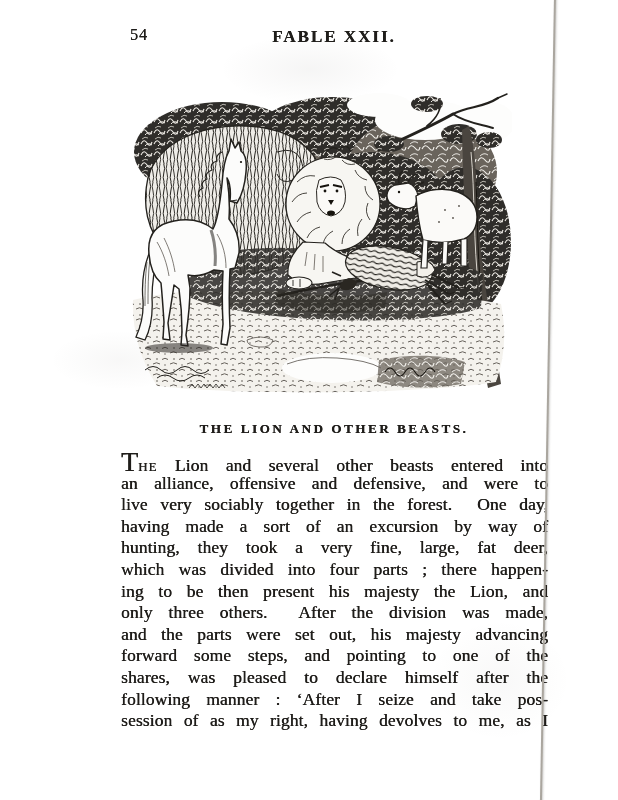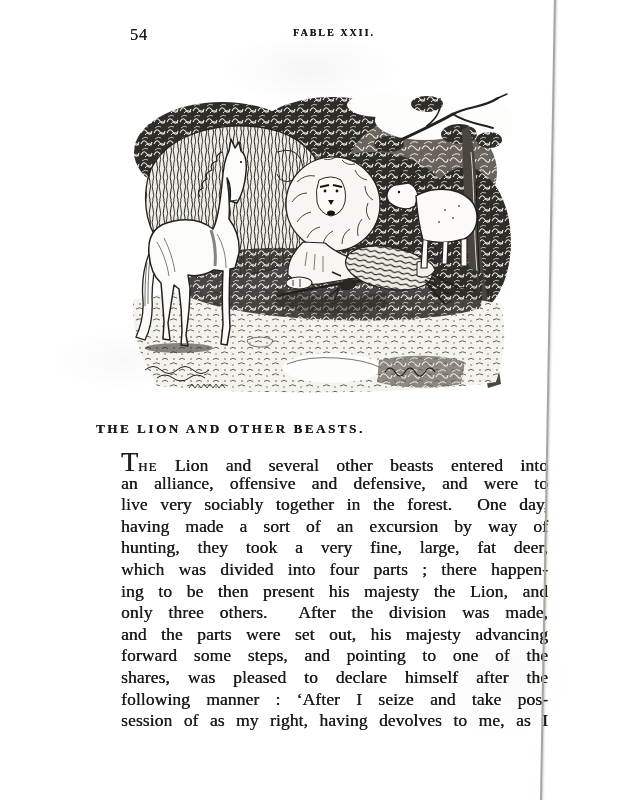--- a/index.html
+++ b/index.html
@@ -7,23 +7,23 @@
         font-family:"Liberation Serif", serif;color:#1f1d1a;}
   .blotch{position:absolute;pointer-events:none;}
   #b1{top:34px;left:220px;width:180px;height:70px;background:radial-gradient(closest-side,rgba(70,64,56,.05),transparent);}
   #b2{top:330px;left:50px;width:140px;height:60px;background:radial-gradient(closest-side,rgba(70,64,56,.04),transparent);}
   #b3{top:620px;left:430px;width:140px;height:120px;background:radial-gradient(closest-side,rgba(70,64,56,.035),transparent);}
   #edge-line{position:absolute;left:554px;top:-4px;width:2px;height:812px;background:#aaa69f;
              box-shadow:1px 0 2px rgba(60,55,48,.25);transform:rotate(1deg);transform-origin:top center;}
   #page-number{position:absolute;left:130px;top:26px;font-size:16px;letter-spacing:1px;
                text-shadow:.3px 0 0 currentColor;}
   #running-title{position:absolute;left:121px;top:27px;width:426px;text-align:center;
-                 font-size:10px;font-weight:bold;letter-spacing:2px;text-shadow:.2px 0 0 currentColor;}
+                 font-size:17px;font-weight:bold;letter-spacing:2px;text-shadow:.2px 0 0 currentColor;}
   #illustration{position:absolute;left:127px;top:92px;width:385px;height:310px;}
-  #caption{position:absolute;left:96px;top:421px;width:476px;
+  #caption{position:absolute;left:96px;top:421px;width:476px;text-align:center;
            font-size:13px;font-weight:bold;letter-spacing:2.6px;text-shadow:.2px 0 0 currentColor;}
   #body-text{position:absolute;left:121px;top:451px;width:427px;font-size:17.5px;line-height:21.6px;
              letter-spacing:.1px;word-spacing:.6px;text-shadow:.35px 0 0 currentColor;}
   .bodyline{white-space:pre-wrap;text-align:justify;text-align-last:justify;height:21.6px;}
   .dc{font-size:28px;line-height:21.6px;letter-spacing:0;}
   .sc{font-size:13px;letter-spacing:1px;}
 </style>
 </head>
 <body>
 

